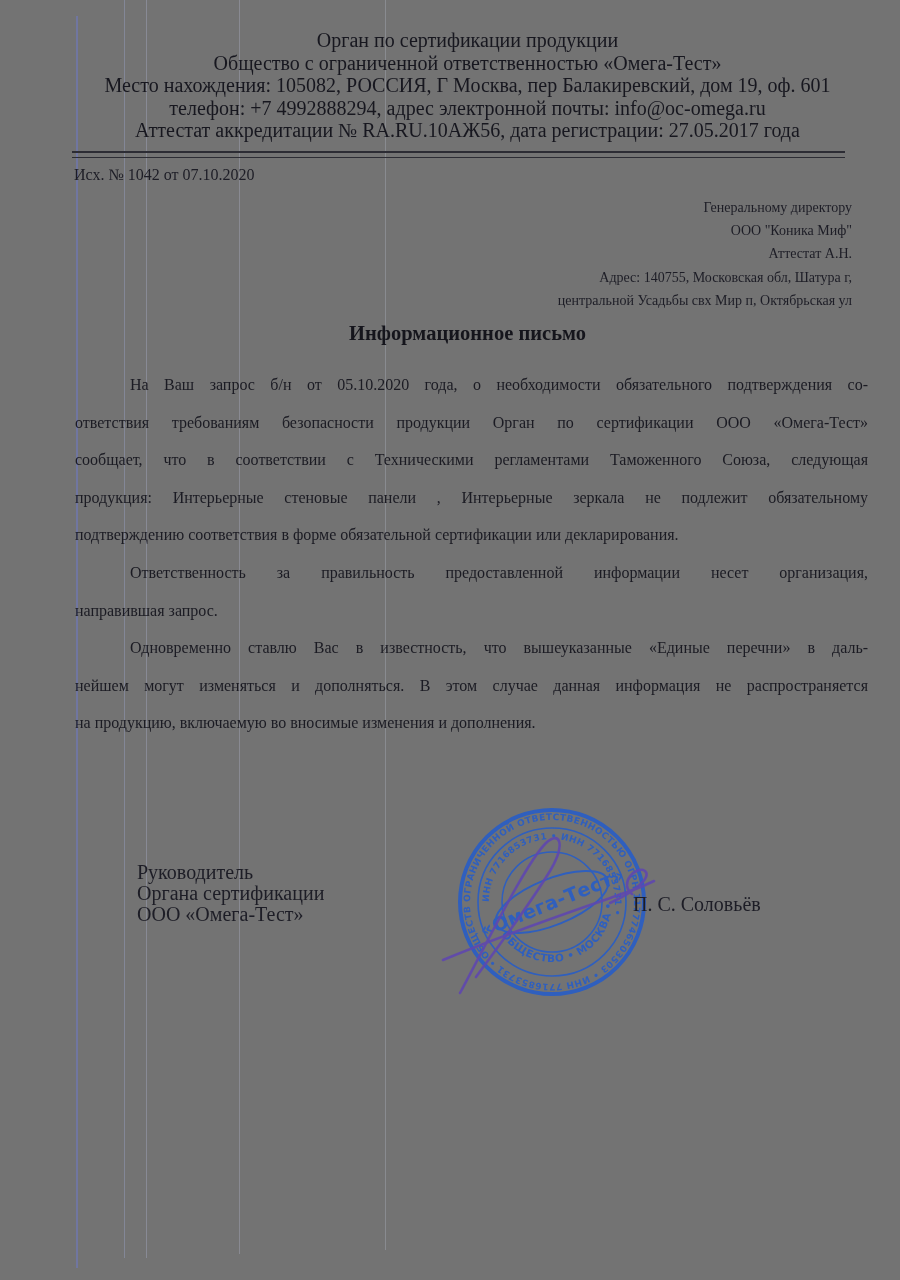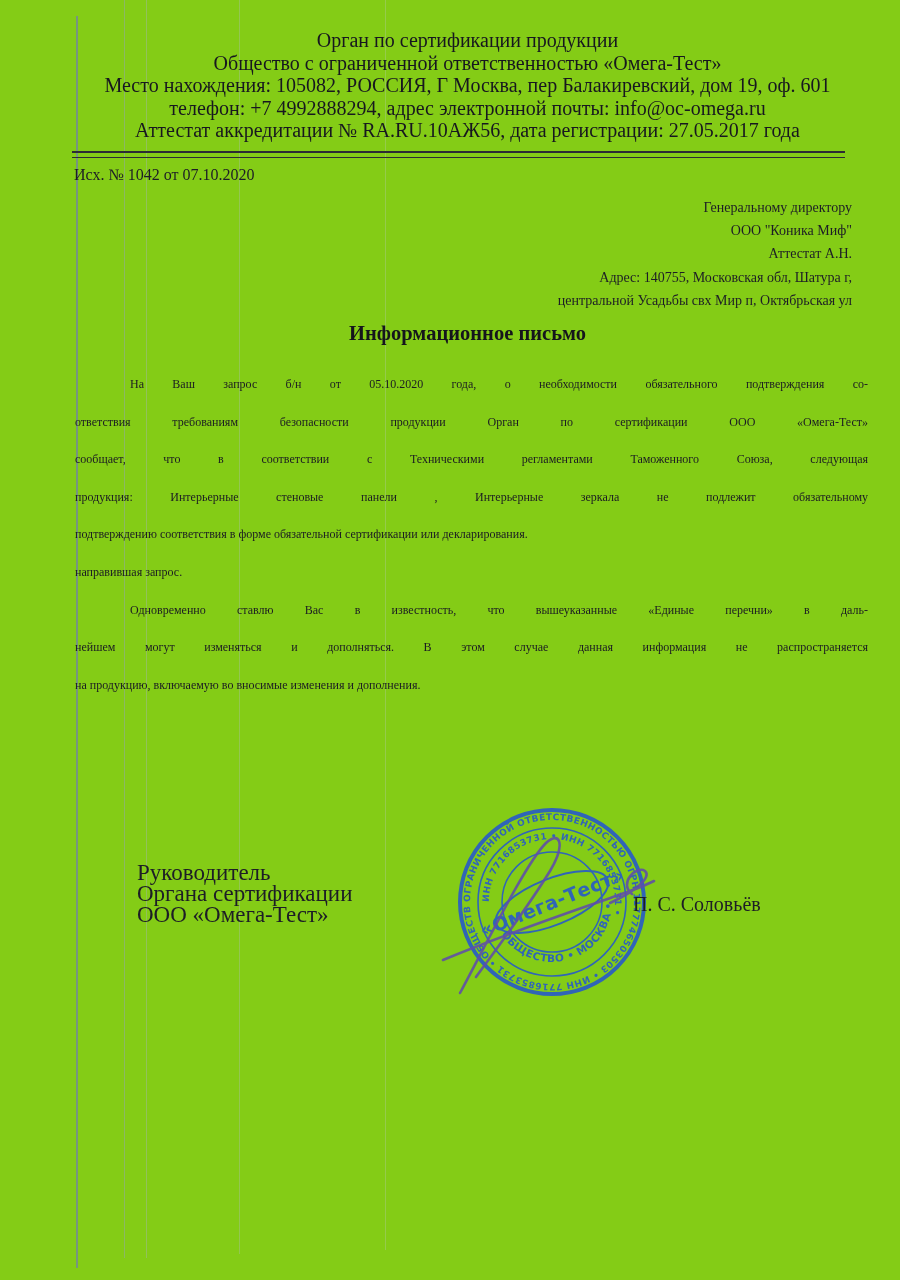--- a/index.html
+++ b/index.html
@@ -1,18 +1,18 @@
 <!DOCTYPE html>
 <html><head>
 <meta charset="utf-8">
 <style>
   html,body{margin:0;padding:0;background:#ffffff;}
   .page{
     position:relative;width:900px;height:1280px;margin:0 auto;
-    background:#84cc16;overflow:hidden;
+    background:#737373;overflow:hidden;
     font-family:"Liberation Serif",serif;color:#1d1d26;
   }
   .scanline{position:absolute;top:0;pointer-events:none;}
   .letterhead{
     position:absolute;left:40px;top:29px;width:855px;
     text-align:center;font-size:20px;line-height:22.6px;color:#17171f;
   }
   .divider{
     position:absolute;left:72px;top:151px;width:773px;height:4px;
     border-top:2.5px solid #2c2c34;border-bottom:1.5px solid #2c2c34;
@@ -21,29 +21,29 @@
   .addressee{
     position:absolute;right:48px;top:196px;width:460px;
     text-align:right;font-size:14px;line-height:23.2px;
   }
   .title{
     position:absolute;left:40px;top:322px;width:855px;margin:0;
     text-align:center;font-size:20.5px;font-weight:bold;color:#15151c;
   }
   .bodytext{
     position:absolute;left:75px;top:366px;width:793px;
-    font-size:12px;line-height:37.6px;color:#1b1b23;
+    font-size:16px;line-height:37.6px;color:#1b1b23;
   }
   .bl{min-height:37.6px;}
   .j{text-align:justify;text-align-last:justify;}
   .l{text-align:left;}
   .i{text-indent:55px;}
   .sigblock{
     position:absolute;left:137px;top:862px;
-    font-size:23px;line-height:21px;
+    font-size:20px;line-height:21px;
   }
   .signer{position:absolute;left:633px;top:893px;font-size:20px;}
   .stamp{position:absolute;left:440px;top:797px;opacity:0.93;}
   .ring{
     fill:#2a5ec4;font-family:"DejaVu Sans",sans-serif;
     font-weight:bold;letter-spacing:0.4px;
   }
   .center-label{
     fill:#2a5ec4;font-family:"DejaVu Sans",sans-serif;
     font-weight:bold;font-size:19px;letter-spacing:0.5px;
@@ -82,20 +82,21 @@
   </div>
 
   <h1 class="title">Информационное письмо</h1>
 
   <div class="bodytext">
     <div class="bl j i">На Ваш запрос б/н от 05.10.2020 года, о необходимости обязательного подтверждения со-</div>
     <div class="bl j">ответствия требованиям безопасности продукции Орган по сертификации ООО «Омега-Тест»</div>
     <div class="bl j">сообщает, что в соответствии с Техническими регламентами Таможенного Союза, следующая</div>
     <div class="bl j">продукция: Интерьерные стеновые панели , Интерьерные зеркала не подлежит обязательному</div>
     <div class="bl l">подтверждению соответствия в форме обязательной сертификации или декларирования.</div>
+    <div class="bl j i">Ответственность за правильность предоставленной информации несет организация,</div>
     <div class="bl l">направившая запрос.</div>
     <div class="bl j i">Одновременно ставлю Вас в известность, что вышеуказанные «Единые перечни» в даль-</div>
     <div class="bl j">нейшем могут изменяться и дополняться. В этом случае данная информация не распространяется</div>
     <div class="bl l">на продукцию, включаемую во вносимые изменения и дополнения.</div>
   </div>
 
   <div class="sigblock">
     <div>Руководитель</div>
     <div>Органа сертификации</div>
     <div>ООО «Омега-Тест»</div>

